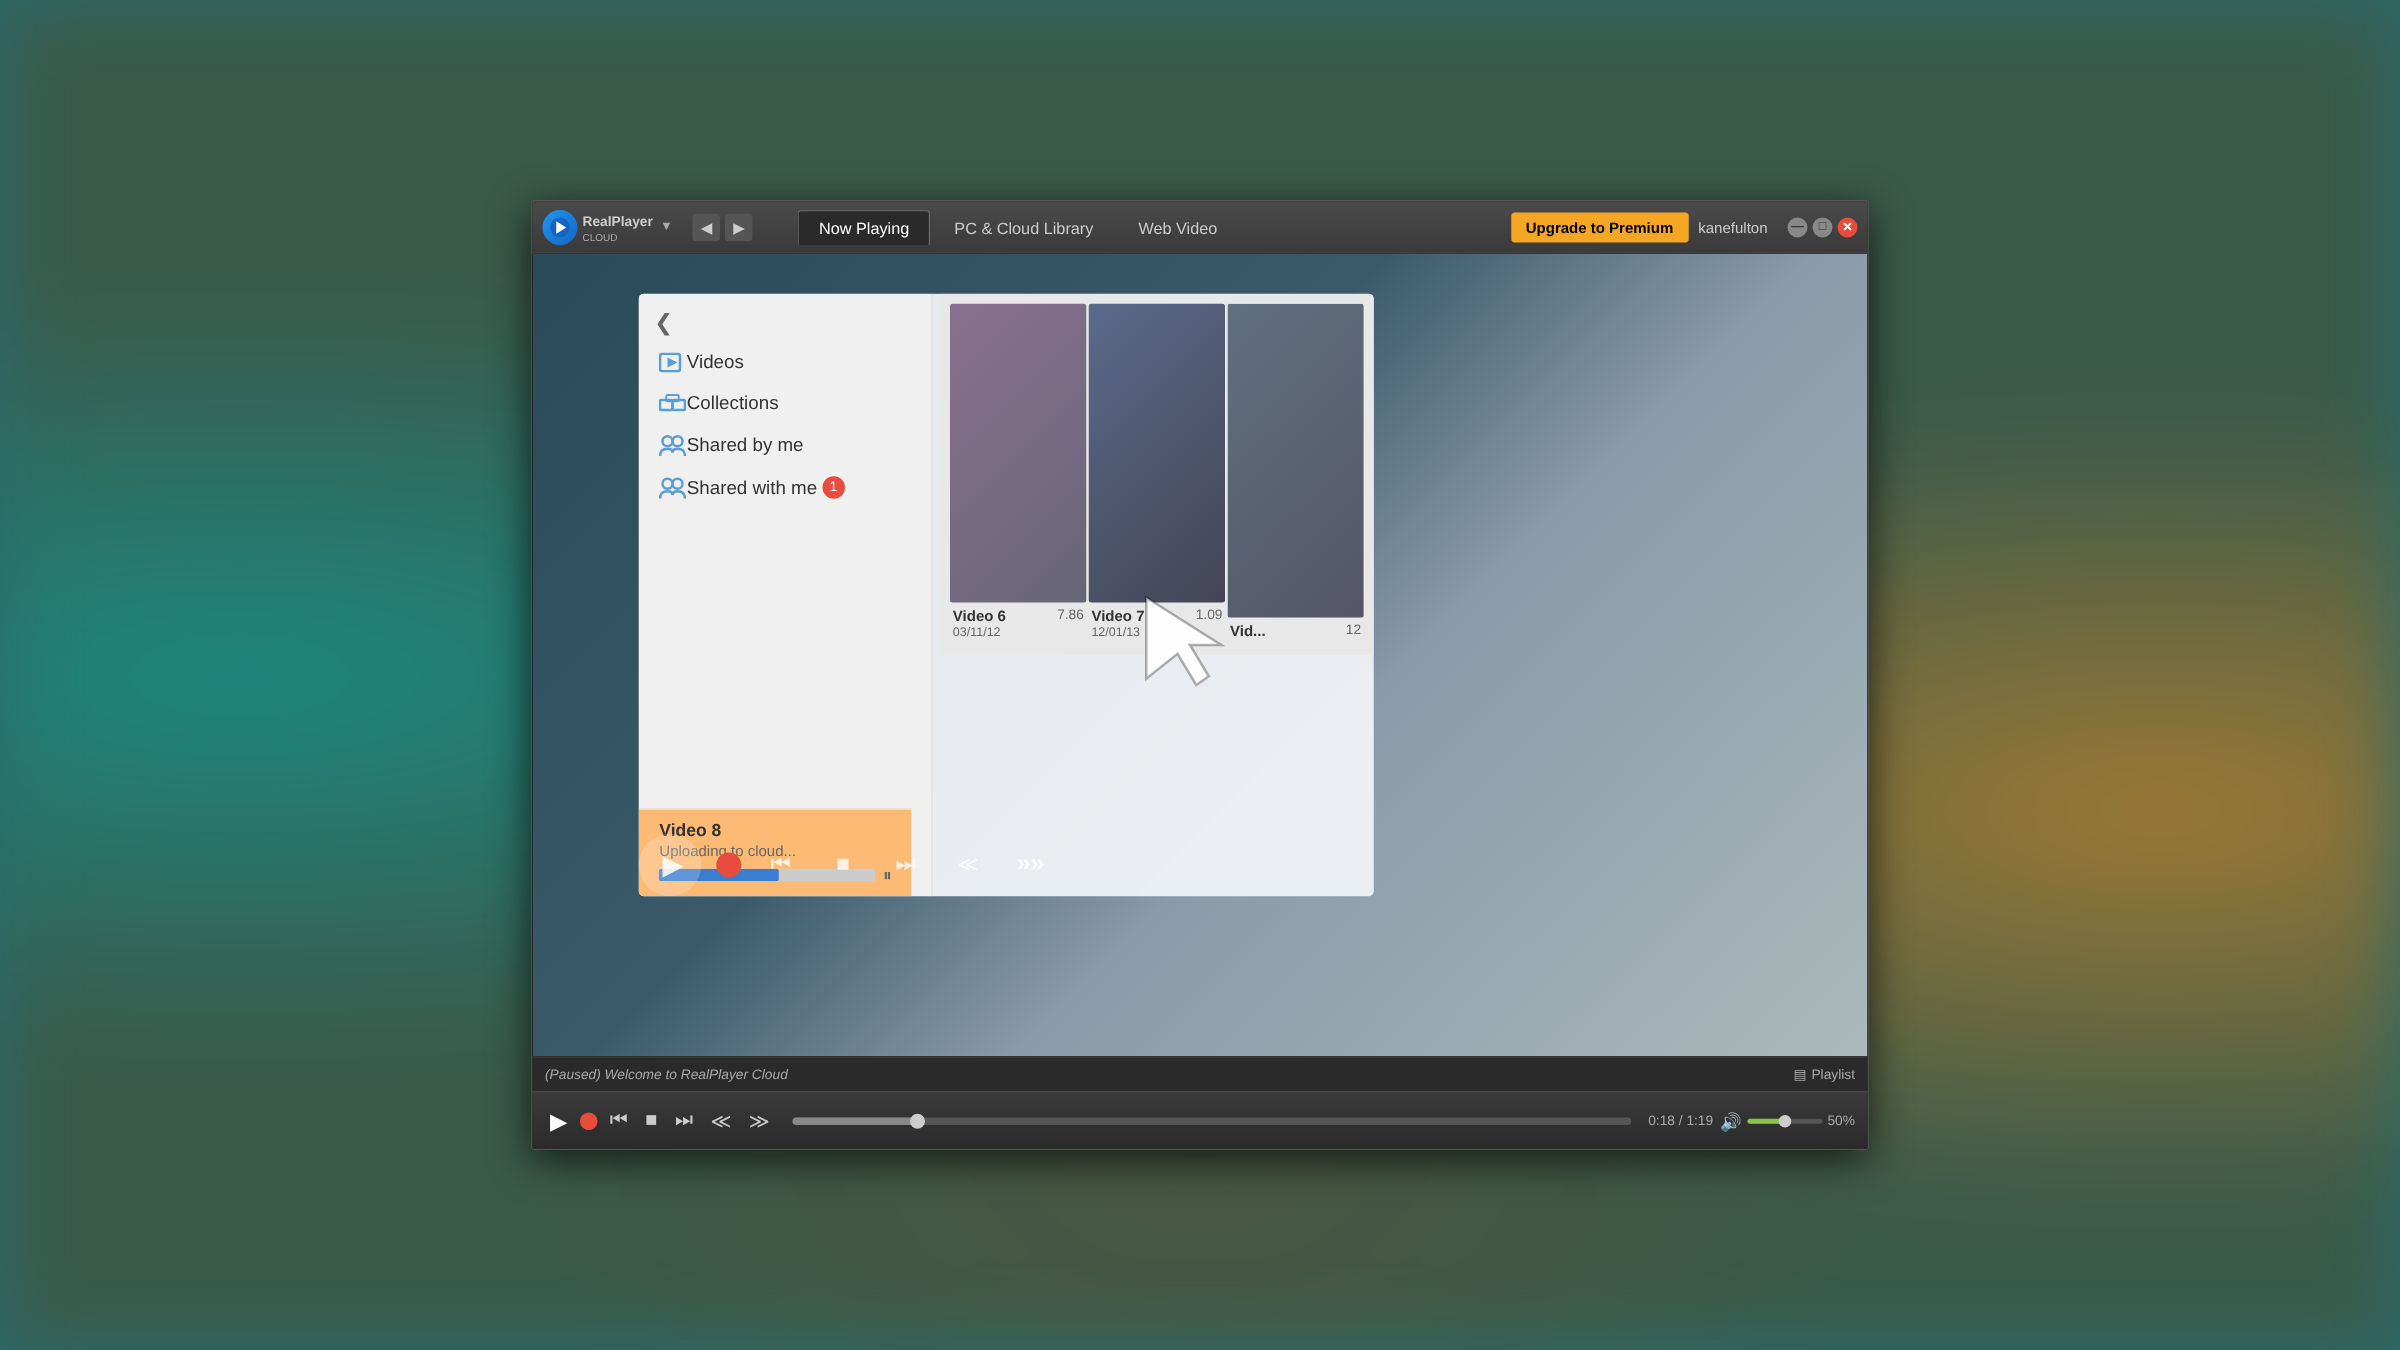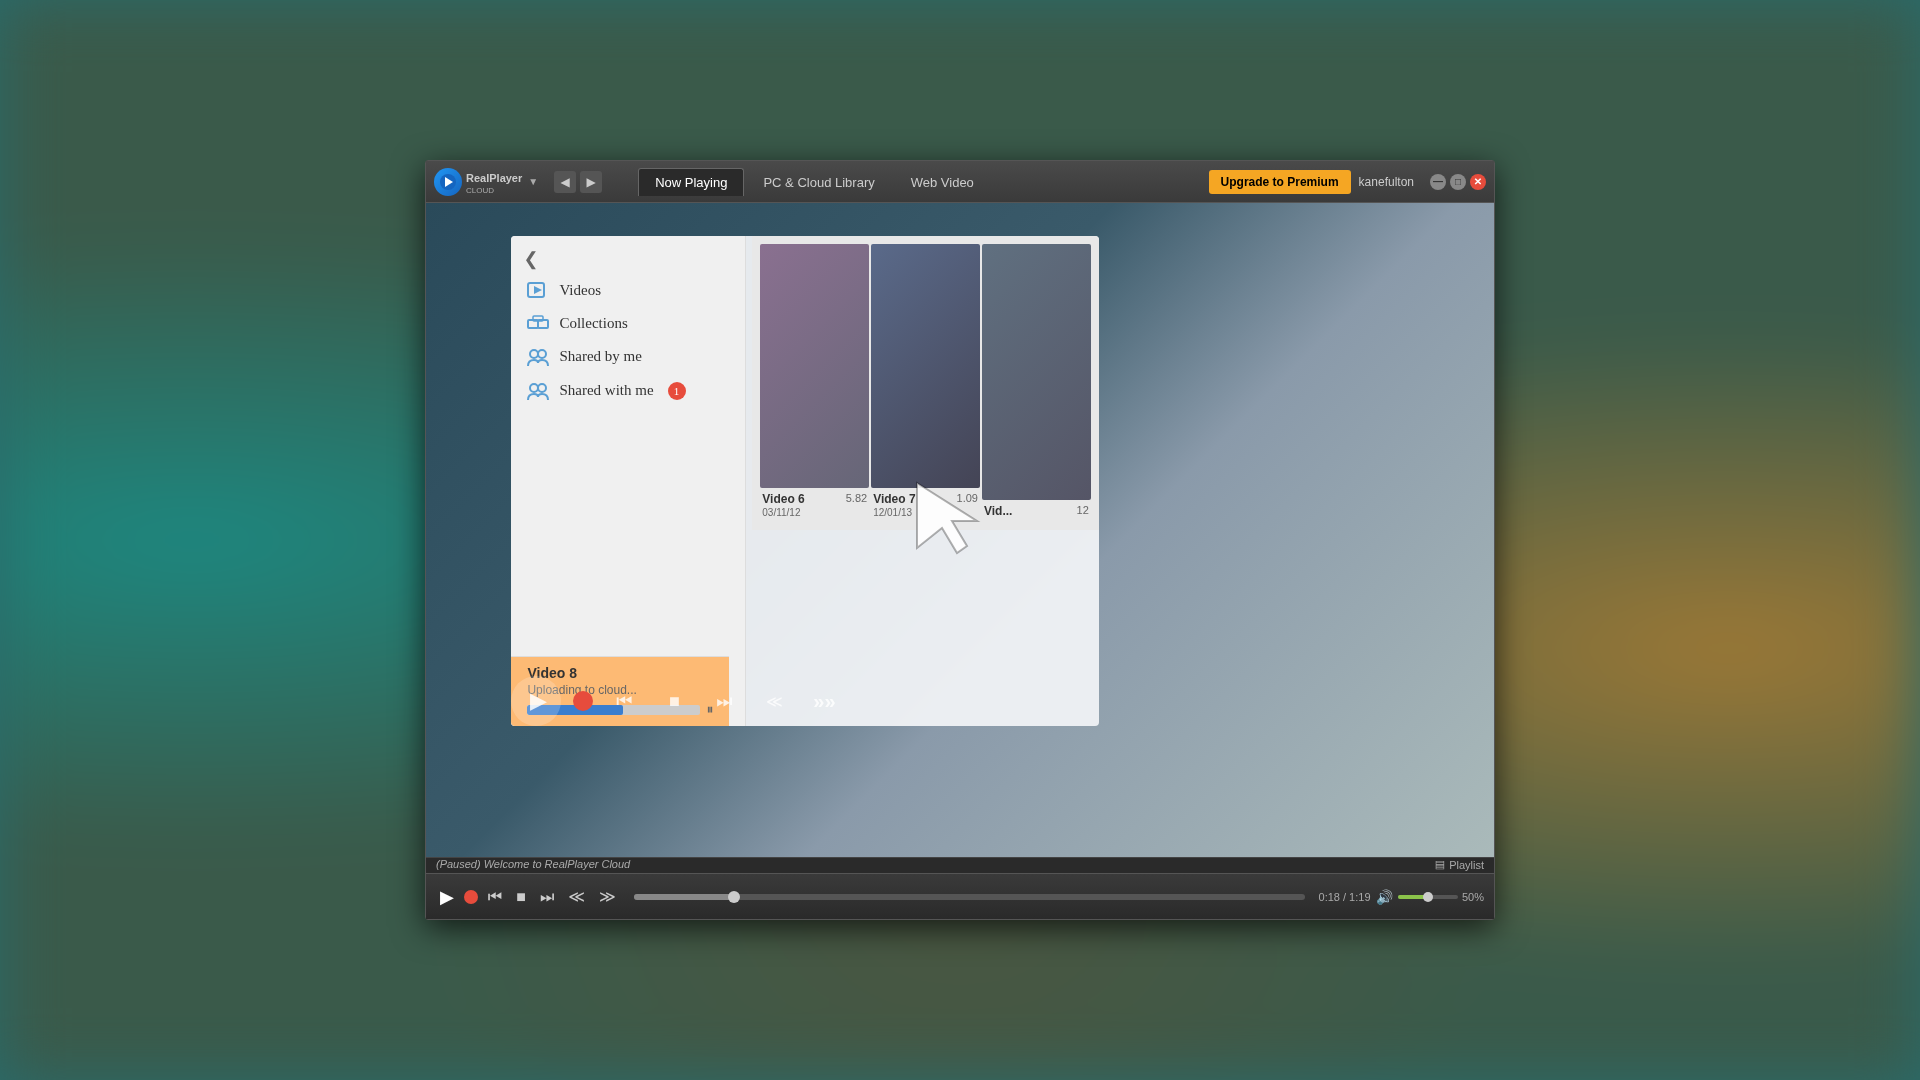--- a/index.html
+++ b/index.html
@@ -221,27 +221,25 @@
       top: 0;
       width: 40%;
       height: 100%;
       background: #f0f0f0;
       border-right: 1px solid #ddd;
       padding: 8px 0;
     }
 
     .sidebar-item {
       display: flex;
-      align-items: flex-start;
-      gap: 10px;
+      align-items: flex-end;
       padding: 8px 16px;
       font-size: 15px;
       color: #333;
       cursor: pointer;
-      font-family: Liberation Serif, serif;
     }
 
     .badge {
       background: #e74c3c;
       color: white;
       border-radius: 50%;
       width: 18px;
       height: 18px;
       font-size: 11px;
       display: flex;
@@ -370,25 +368,25 @@
     }
 
     .fast-forward-text {
       color: rgba(255,255,255,0.8);
       font-size: 20px;
       font-weight: bold;
     }
 
     
     .status-bar {
-      height: 16px;
+      height: 28px;
       background: #2a2a2a;
       border-top: 1px solid #444;
       display: flex;
-      align-items: flex-start;
+      align-items: center;
       padding: 0 10px;
       flex-shrink: 0;
     }
 
     .status-text {
       color: #aaa;
       font-size: 11px;
       font-style: italic;
     }
 
@@ -622,21 +620,21 @@
               <span class="pause-icon">⏸</span>
             </div>
           </div>
         </div>
 
         <div class="thumbnails-area">
           <div class="thumb-item">
             <div class="thumb-img" style="background: linear-gradient(135deg, #8a7090, #667);"></div>
             <div class="thumb-info">
               <span class="thumb-title">Video 6</span>
-              <span class="thumb-size">5.82</span>
+              <span class="thumb-size">7.86</span>
               <br>
               <span class="thumb-date">03/11/12</span>
             </div>
           </div>
           <div class="thumb-item">
             <div class="thumb-img" style="background: linear-gradient(135deg, #5a6a8a, #445);"></div>
             <div class="thumb-info">
               <span class="thumb-title">Video 7</span>
               <span class="thumb-size">1.09</span>
               <br>

